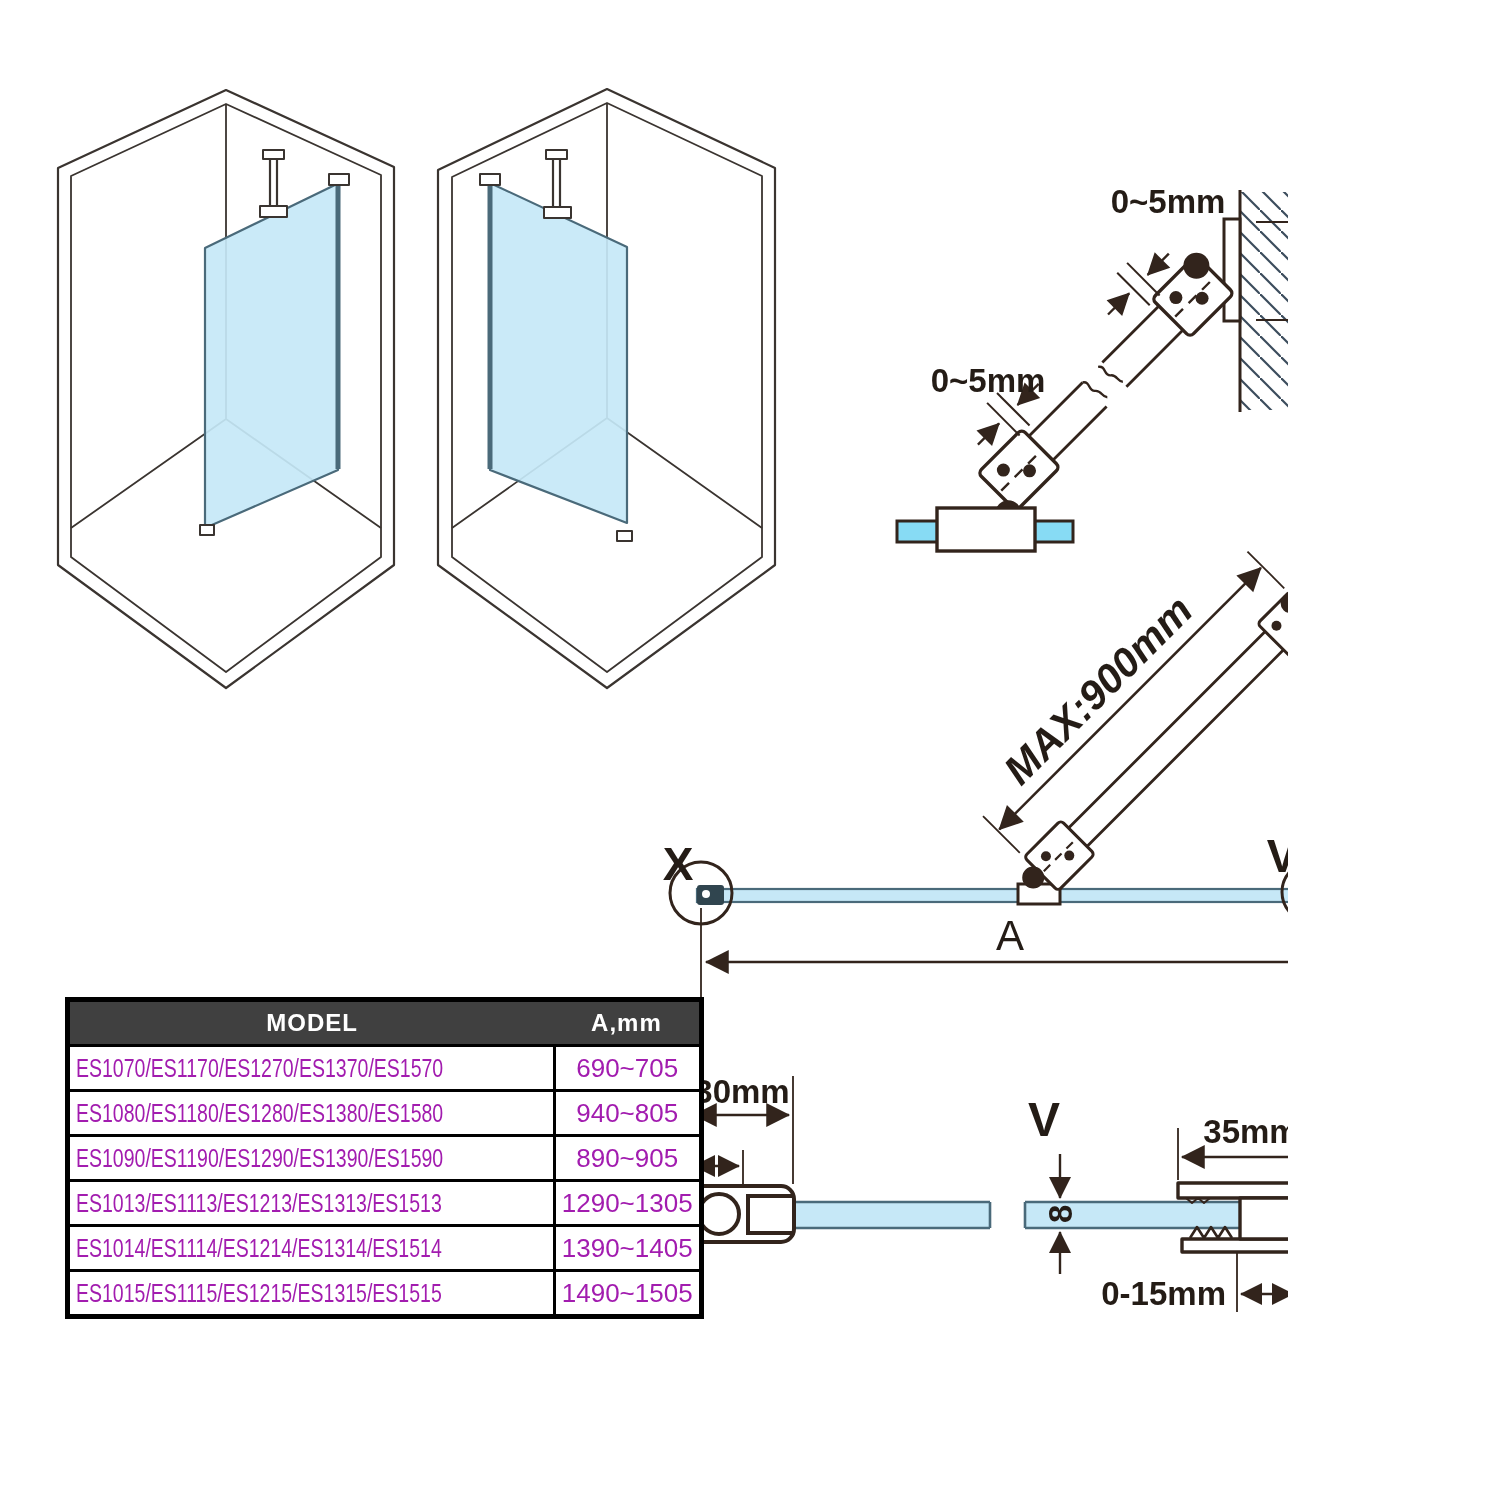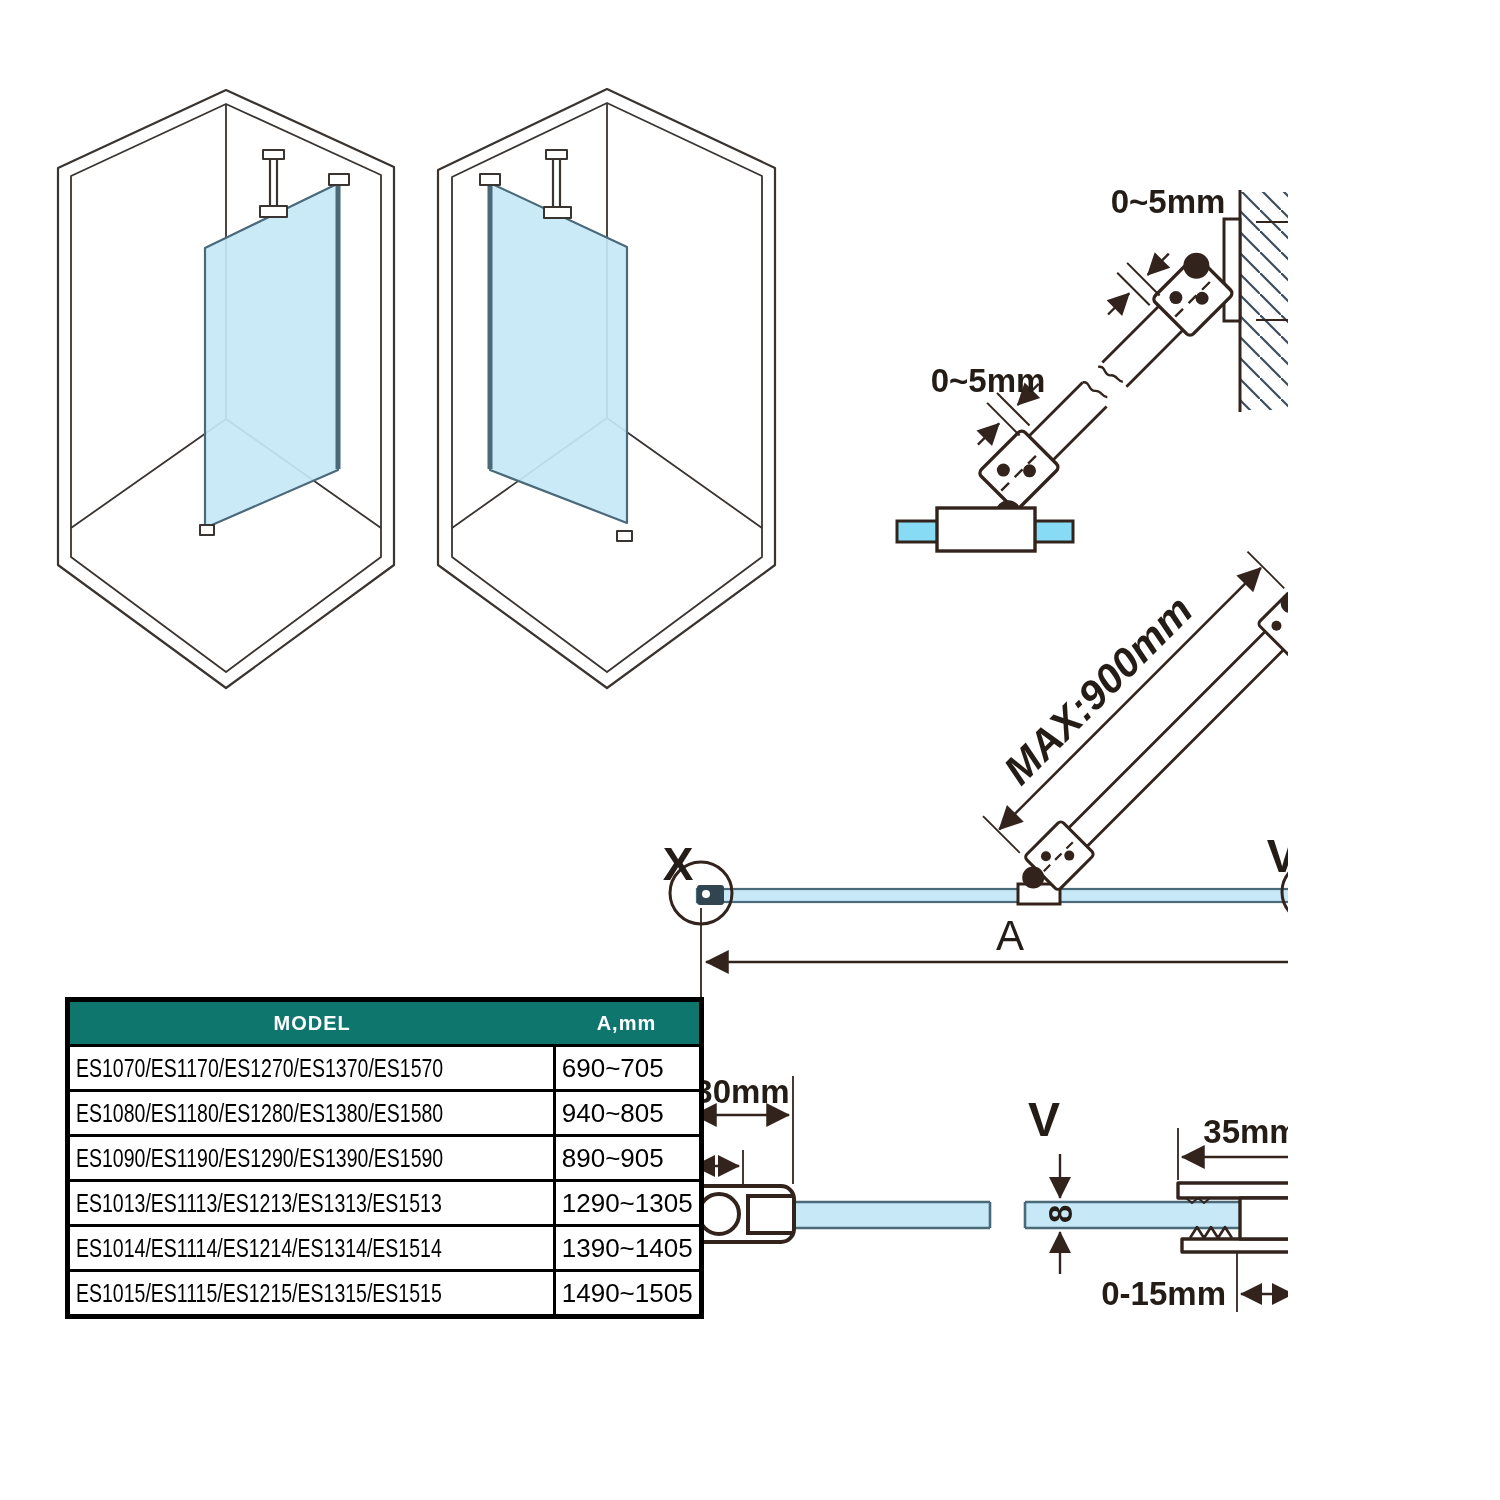--- a/index.html
+++ b/index.html
@@ -12,30 +12,30 @@
   .t-dim{font-size:33px;font-weight:600;}
   .t-dim-b{font-size:33px;font-weight:700;}
   .t-callout{font-size:46px;font-weight:700;}
   .t-title{font-size:48px;font-weight:700;}
   .t-max{font-size:41px;font-weight:700;font-style:italic;}
   .t-a{font-size:42px;font-weight:500;}
   
   .table-wrap{position:absolute;left:65px;top:997px;width:492px;}
   table.spec{border-collapse:collapse;width:100%;border:5px solid #000;background:#fff;}
   table.spec th{
-    background:#0f766e;color:#fff;font-size:20px;font-weight:700;
+    background:#404040;color:#fff;font-size:24px;font-weight:700;
     height:42px;padding:0;border:0;letter-spacing:1px;
   }
   table.spec td{
-    border:3px solid #000;height:42px;padding:0 6px;font-size:26px;color:#000000;
+    border:3px solid #000;height:42px;padding:0 6px;font-size:26px;color:#a21caf;
     white-space:nowrap;overflow:hidden;
   }
   td.model span{display:inline-block;transform:scaleX(0.78);transform-origin:0 50%;
     font-size:25px;letter-spacing:0;}
-  td.val{text-align:left;font-size:25px;}
+  td.val{text-align:center;font-size:25px;}
 </style>
 </head>
 <body>
 
 <div class="canvas">
 
 <svg class="art" viewBox="0 0 1500 1500">
   <defs>
     <marker id="arr" viewBox="0 0 12 12" refX="11" refY="6" markerWidth="10" markerHeight="10" orient="auto-start-reverse" markerUnits="strokeWidth">
       <path d="M0.5,0.5 L11.5,6 L0.5,11.5 Z" fill="#32241c"></path>

